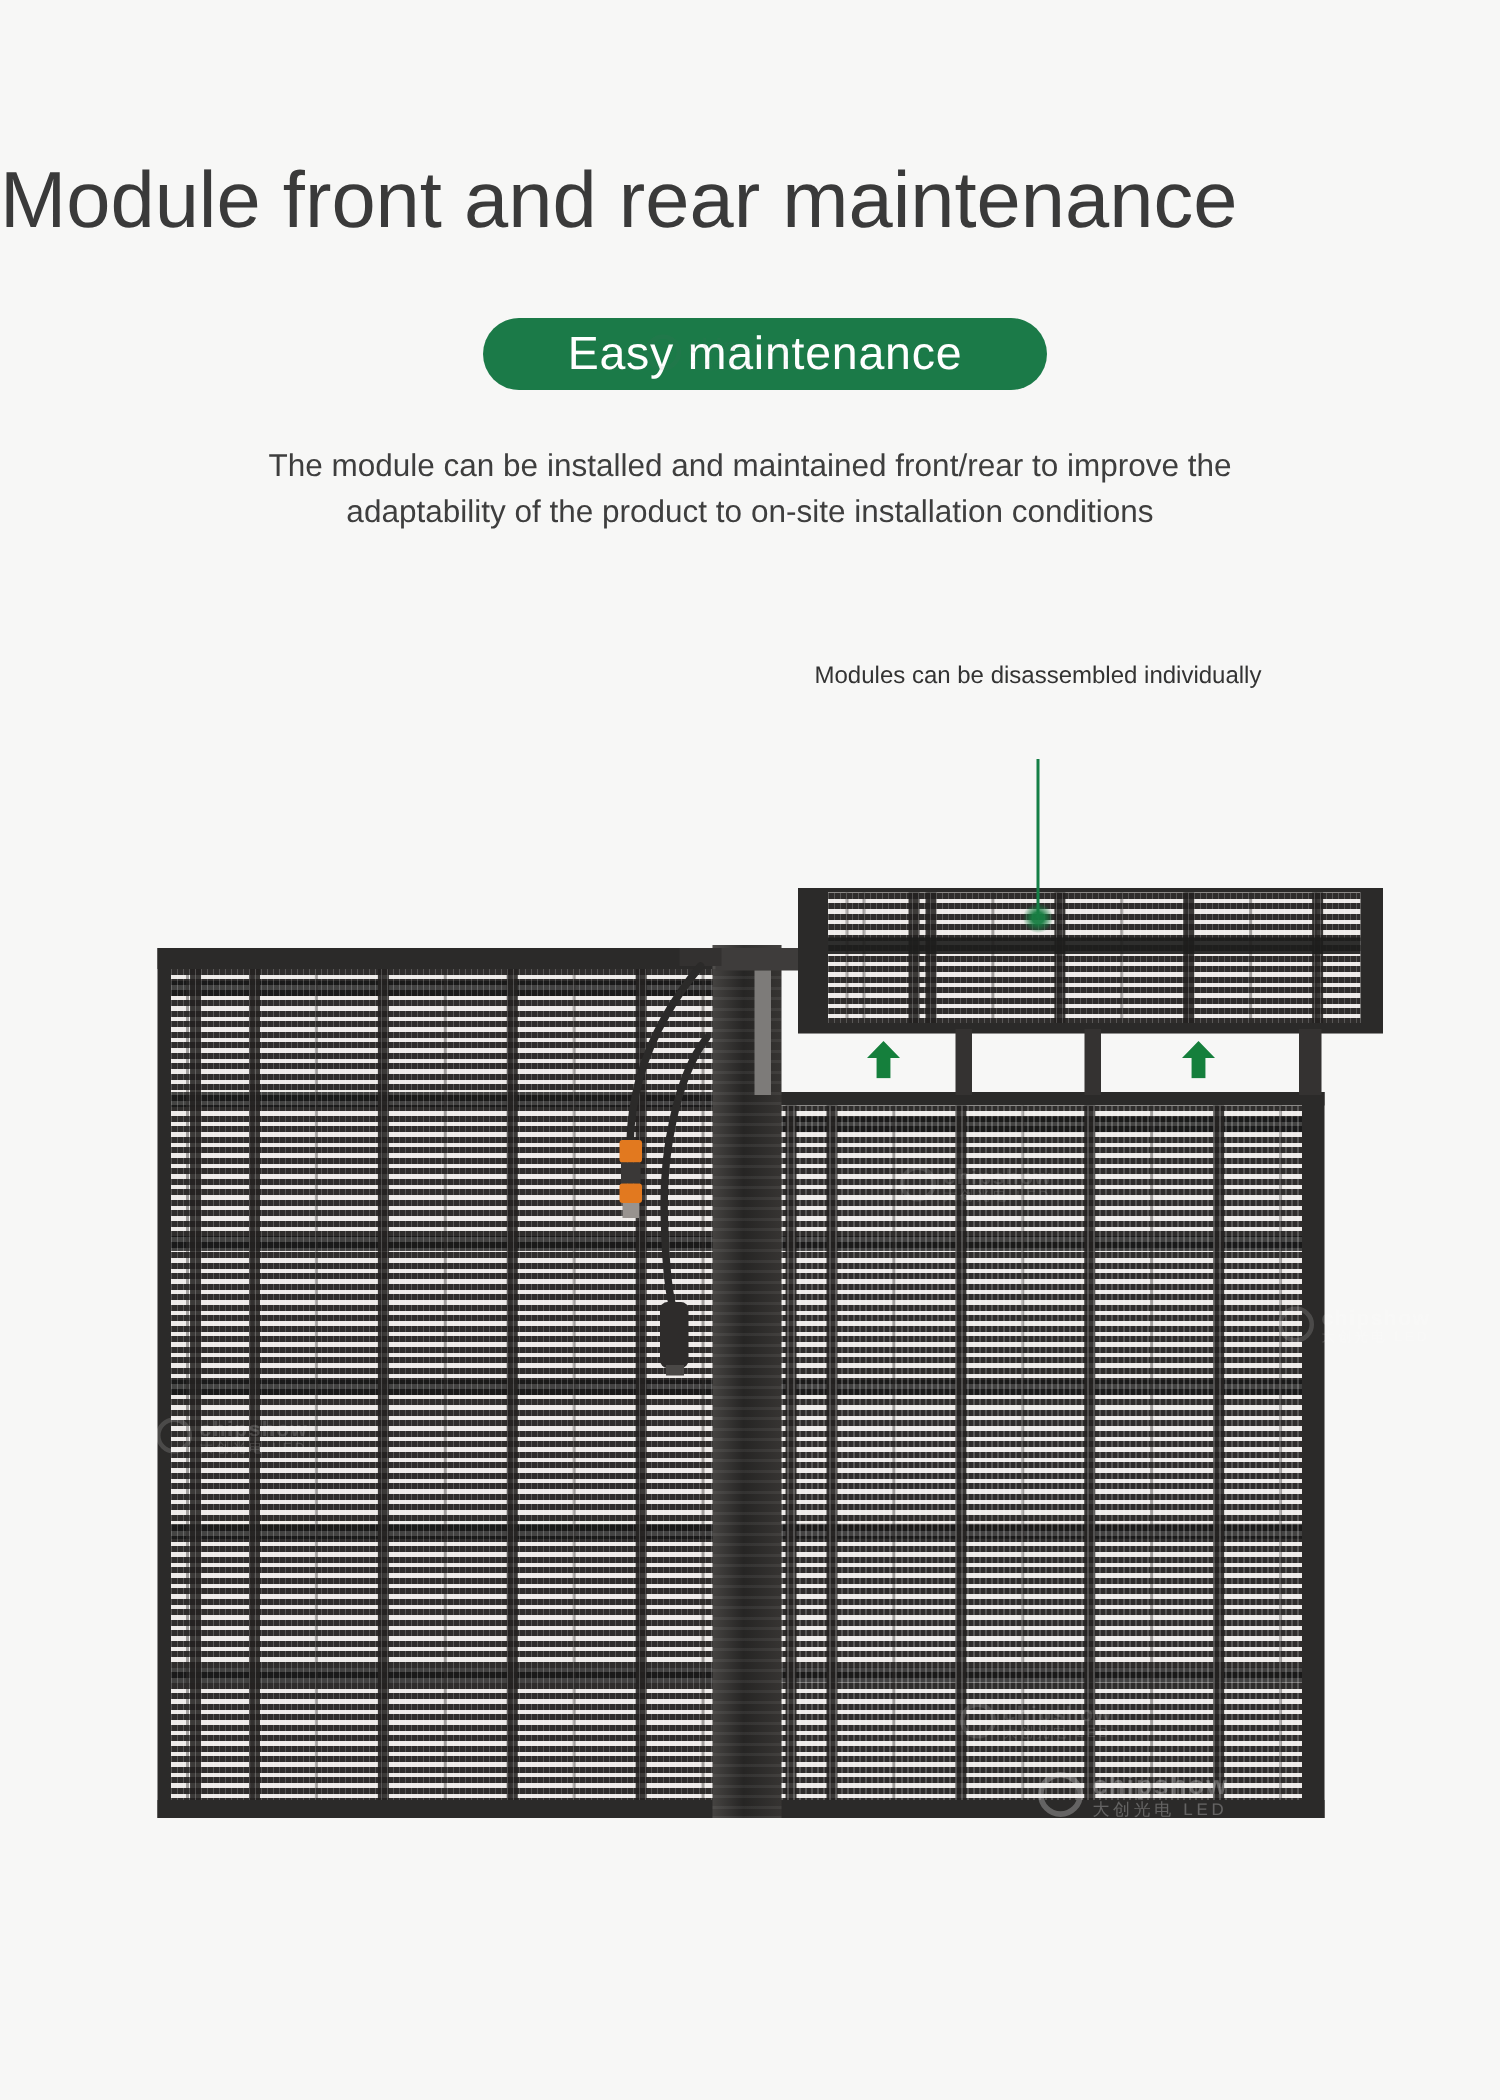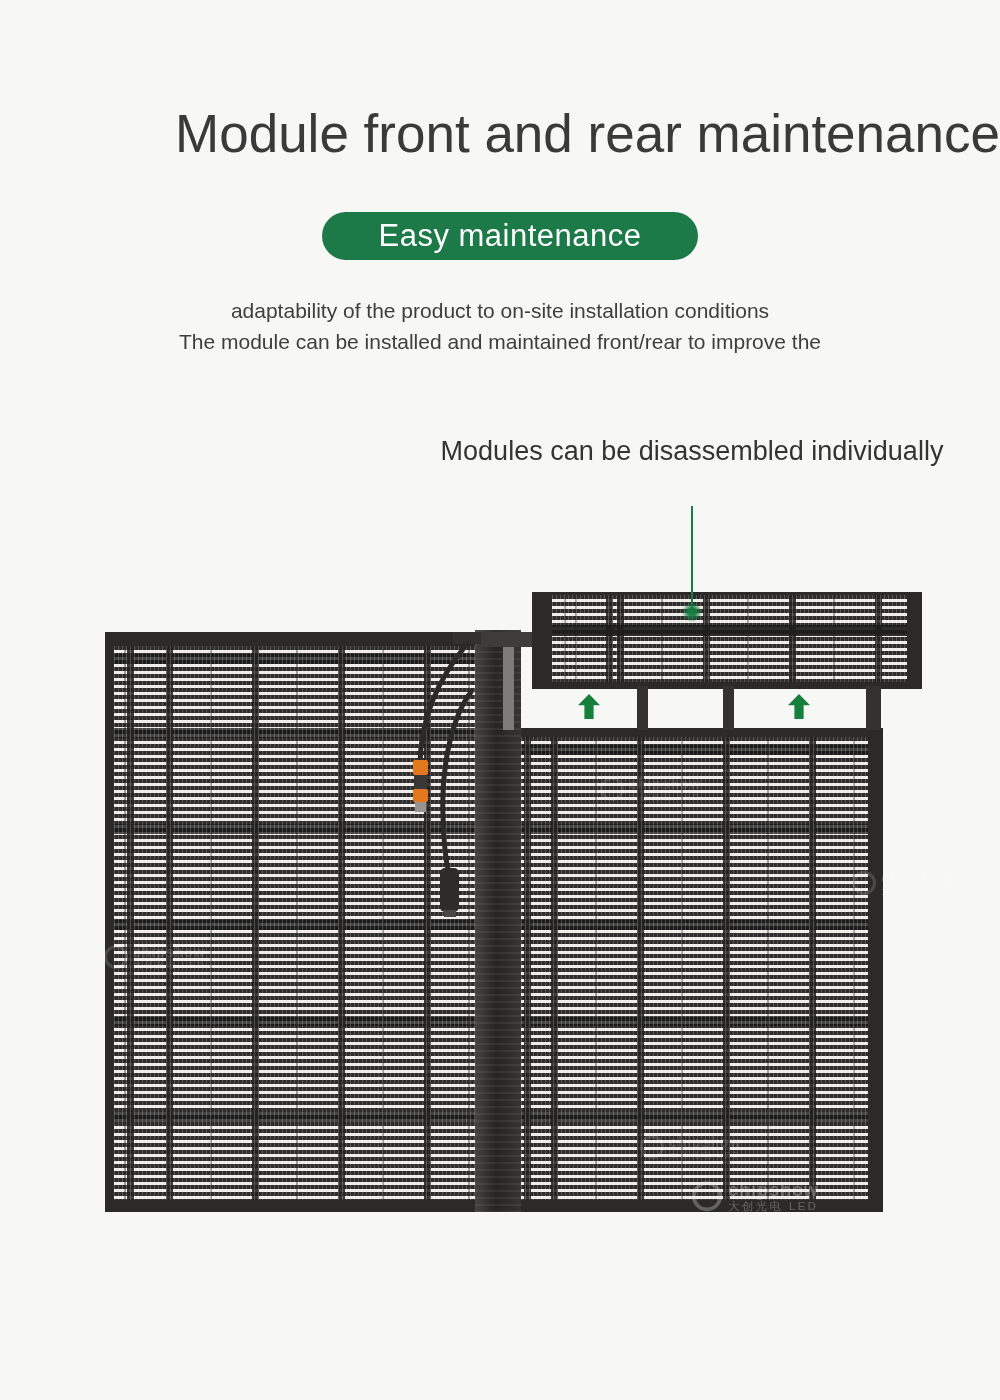--- a/index.html
+++ b/index.html
@@ -5,35 +5,35 @@
   html,body{margin:0;padding:0;}
   body{
     width:1000px;height:1400px;position:relative;overflow:hidden;
     background:#f7f7f6;
     font-family:"Liberation Sans", sans-serif;
   }
   .abs{position:absolute;}
 
   
   .title{
-    left:0;top:103px;width:1000px;text-align:right;
+    left:0;top:103px;width:1000px;text-align:left;
     font-size:53px;color:#3a3a3a;letter-spacing:0;
   }
   .badge{
     left:322px;top:212px;width:376px;height:48px;border-radius:25px;
     background:#1b7a48;display:flex;align-items:center;justify-content:center;text-align:right;
   }
   .badge span{color:#ffffff;font-size:31px;letter-spacing:.5px;}
   .desc{
     left:0;top:295px;width:1000px;text-align:center;
     font-size:21px;line-height:31px;color:#3e3e3e;
   }
   .callout{
     left:392px;top:437px;width:600px;text-align:center;
-    font-size:27px;line-height:28px;color:#333333;
+    font-size:16px;line-height:28px;color:#333333;
   }
 
   
   .pointer-line{left:691px;top:506px;width:2px;height:106px;background:#157f46;}
   .pointer-dot{
     left:682px;top:602px;width:20px;height:20px;border-radius:50%;
     background:radial-gradient(circle,rgba(23,126,66,.95) 0 28%,rgba(23,126,66,.38) 55%,rgba(23,126,66,0) 72%);
   }
 
   
@@ -96,22 +96,22 @@
 </head>
 <body>
 
 <div class="abs title">Module front and rear maintenance</div>
 
 <div class="abs badge">
   <span>Easy maintenance</span>
 </div>
 
 <div class="abs desc">
+  <div>The module can be installed and maintained front/rear to improve the</div>
   <div>adaptability of the product to on-site installation conditions</div>
-  <div>The module can be installed and maintained front/rear to improve the</div>
 </div>
 
 <div class="abs callout">
   <div>Modules can be disassembled individually</div>
 </div>
 
 <div class="abs lpanel panel-left"></div>
 <div class="abs lpanel panel-right"></div>
 
 <div class="abs pole"></div>

